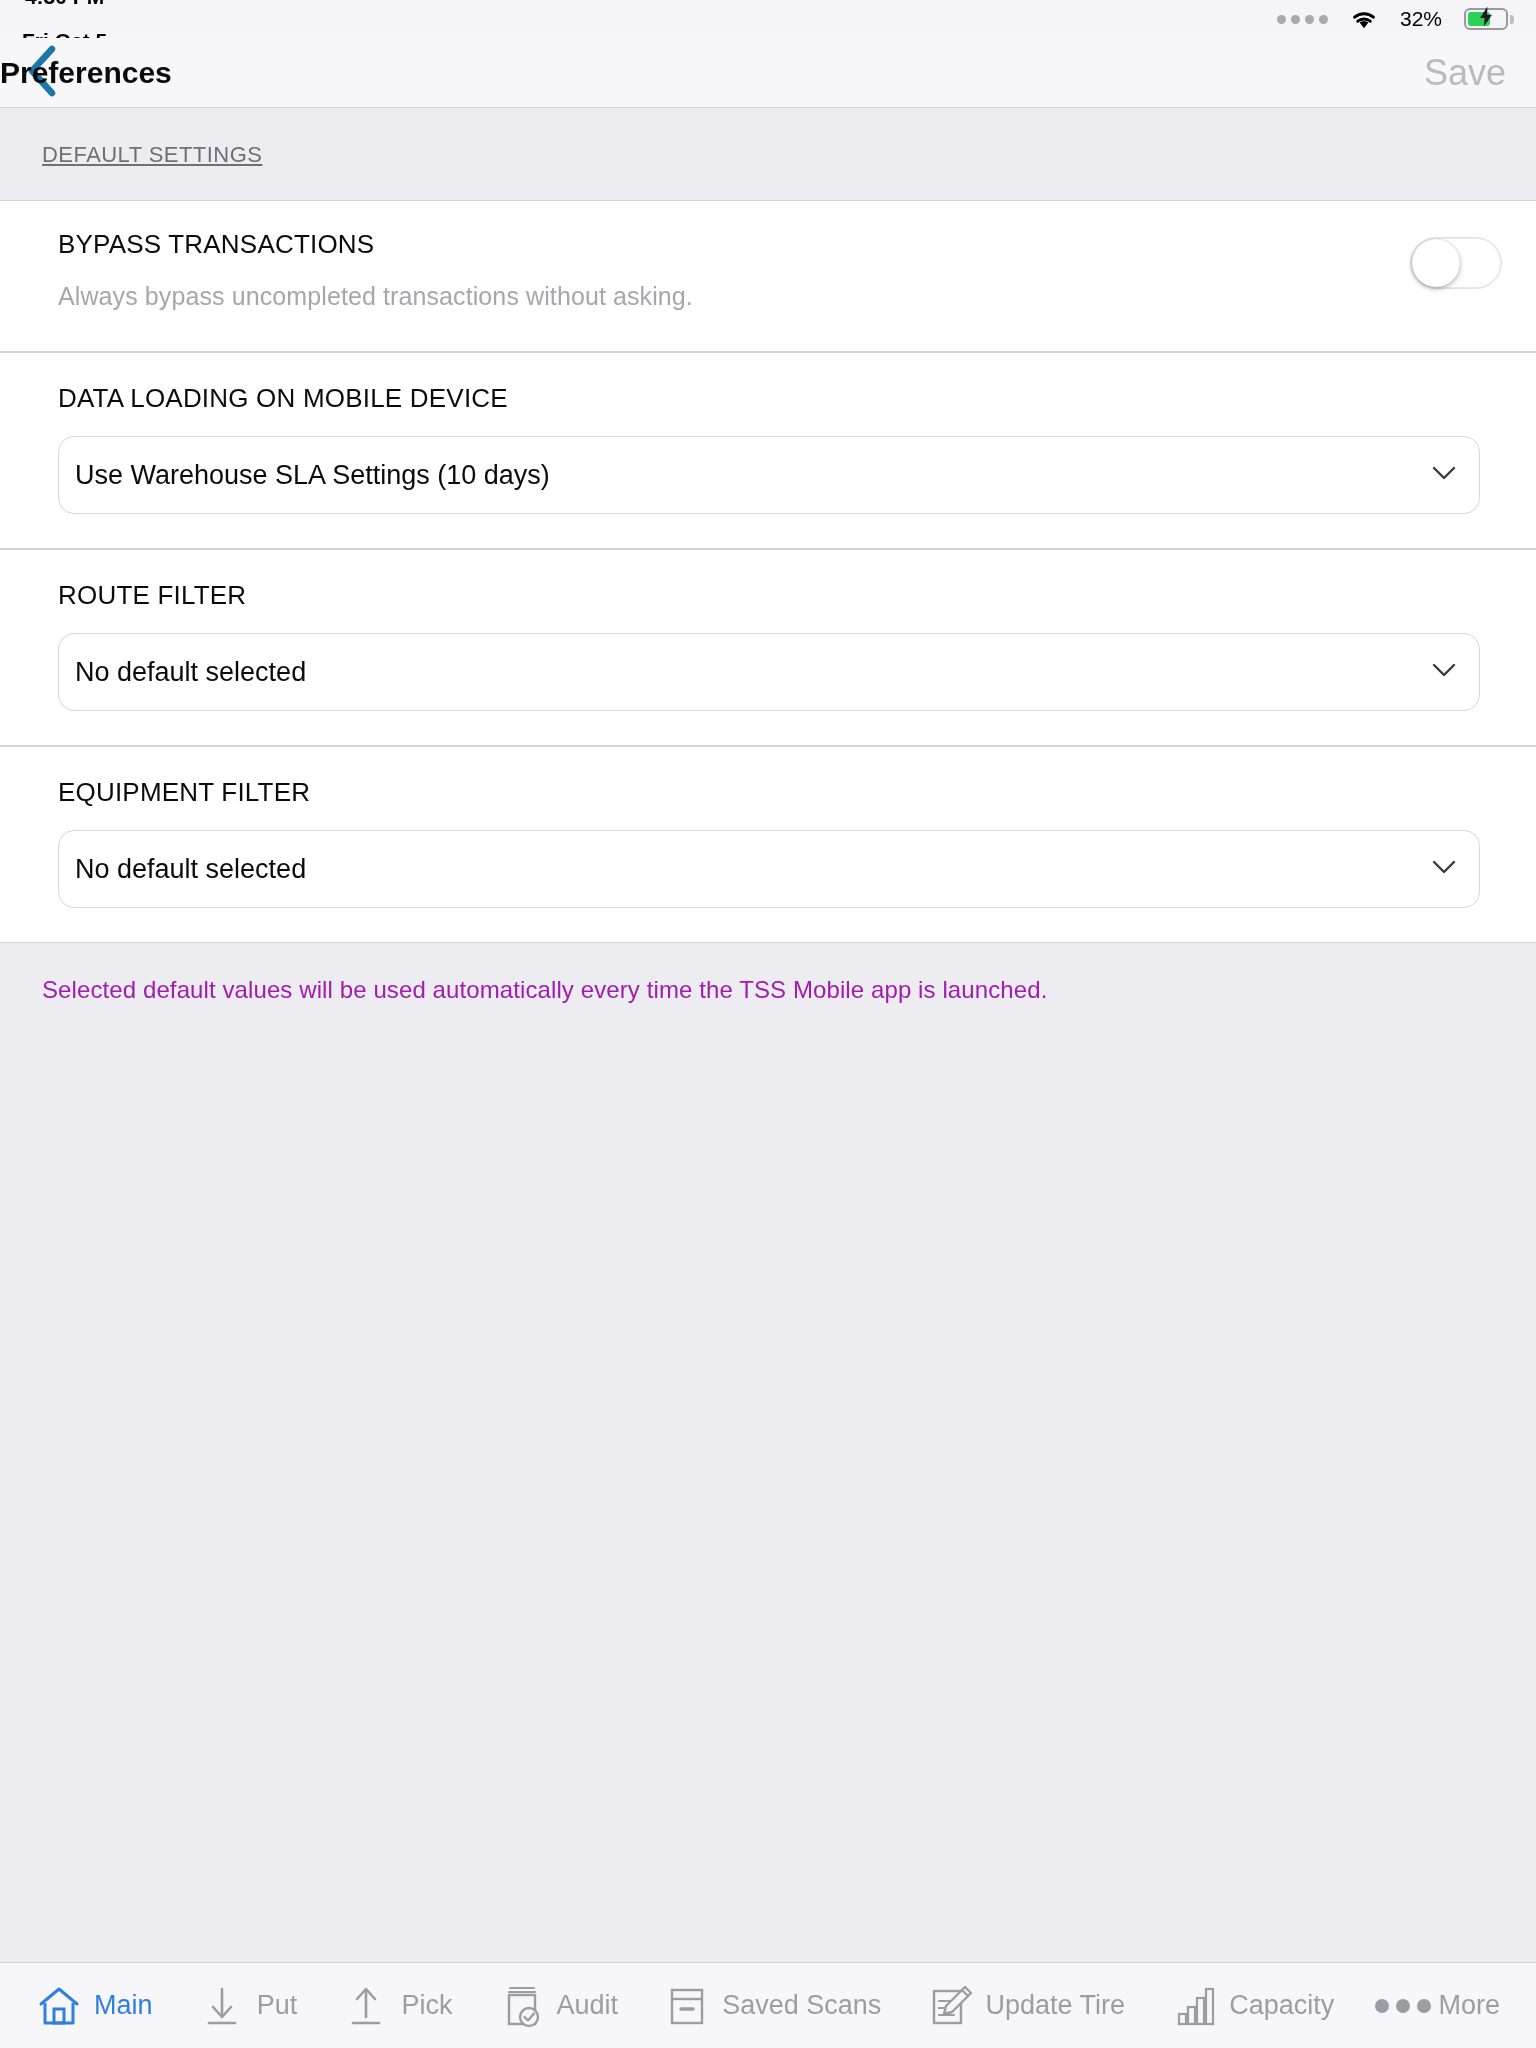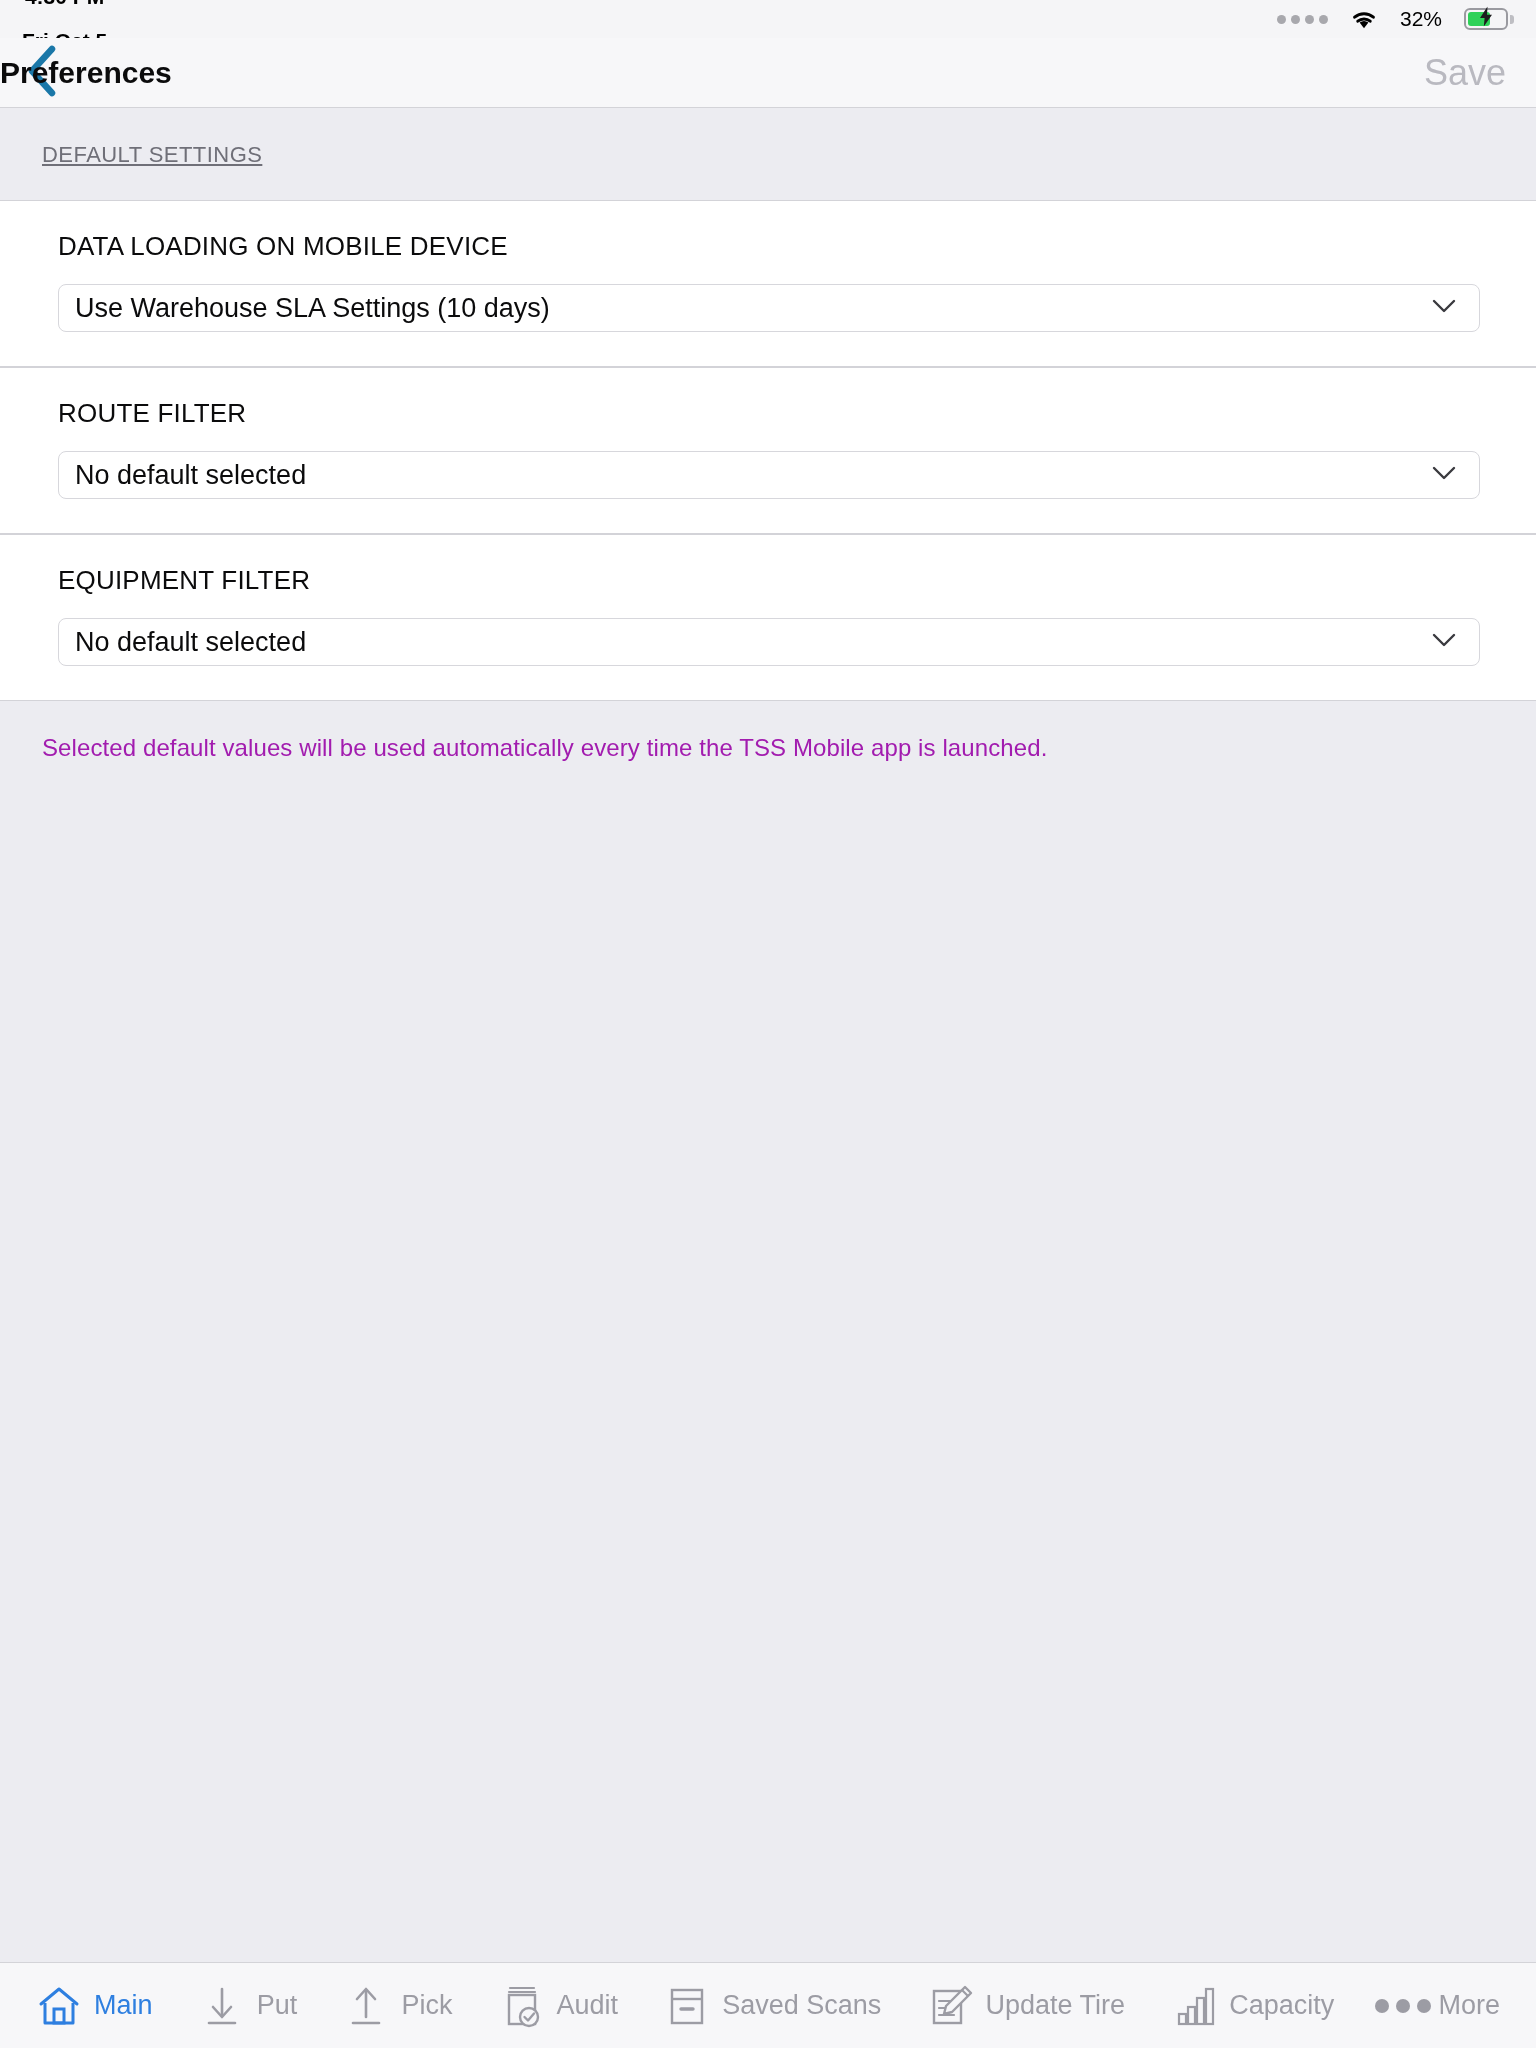--- a/index.html
+++ b/index.html
@@ -71,21 +71,21 @@
   }
   .switch .knob {
     position:absolute; top:1px; left:1px; width:48px; height:48px; border-radius:50%;
     background:#fff; box-shadow:0 2px 5px rgba(0,0,0,.28), 0 0 1px rgba(0,0,0,.3);
   }
 
   .field-block { padding:30px 56px 34px 58px; border-top:1px solid #d3d3d8; }
   .field-block:first-child { border-top:none; }
   .field-label { font-size:26px; color:#0b0b0c; letter-spacing:.2px; }
   .select {
-    margin-top:22px; height:48px; border:1px solid #d7d7dc; border-radius:8px;
+    margin-top:22px; height:78px; border:1px solid #d7d7dc; border-radius:16px;
     background:#fff; display:flex; align-items:center; padding:0 22px 0 16px;
     cursor:pointer;
   }
   .select .val { flex:1; font-size:27px; color:#0b0b0c; }
   .chev-down { flex:0 0 auto; }
 
   .footnote {
     font-size:24px; color:#a21caf; padding:30px 44px 0 42px;
     letter-spacing:.1px; line-height:1.4;
   }
@@ -154,20 +154,31 @@
       </span>
     </div>
     <div class="nav-title">Preferences</div>
     <div class="save-btn">Save</div>
   </div>
 
   <div class="content">
 
     <div class="section-header">DEFAULT SETTINGS</div>
 
+    <div class="group">
+      <div class="row-toggle">
+        <div class="txt">
+          <div class="row-title">BYPASS TRANSACTIONS</div>
+          <div class="row-sub">Always bypass uncompleted transactions without asking.</div>
+        </div>
+        <div class="switch">
+          <span class="knob"></span>
+        </div>
+      </div>
+    </div>
 
     <div class="group">
       <div class="field-block">
         <div class="field-label">DATA LOADING ON MOBILE DEVICE</div>
         <div class="select">
           <span class="val">Use Warehouse SLA Settings (10 days)</span>
           <span class="chev-down">
             <svg width="26" height="16" viewBox="0 0 26 16">
               <path d="M3 3 L13 13 L23 3" stroke="#3a3a3f" stroke-width="2.4" fill="none" stroke-linecap="round" stroke-linejoin="round"></path>
             </svg>

